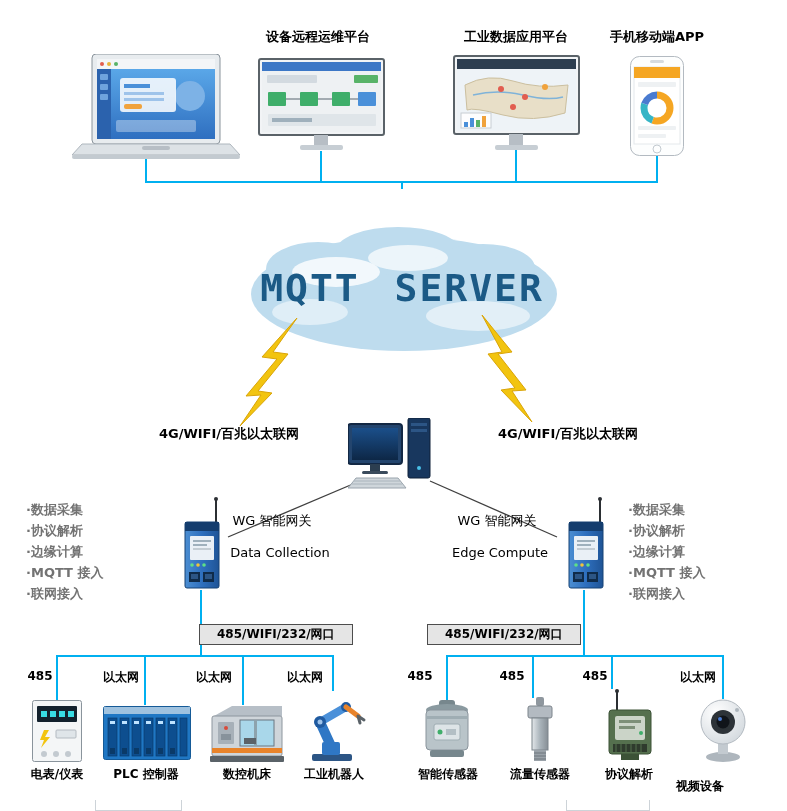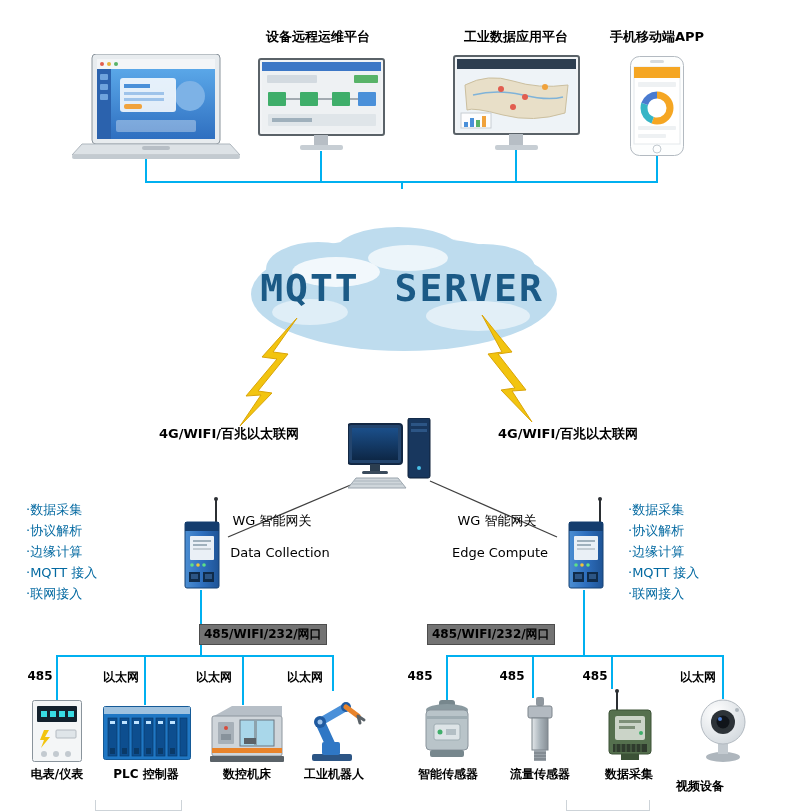--- a/index.html
+++ b/index.html
@@ -4,23 +4,23 @@
 <style>
   * { margin:0; padding:0; box-sizing:border-box; }
   html,body { background:#fff; }
   body { font-family:"DejaVu Sans","Liberation Sans",sans-serif; }
   .canvas { position:relative; width:787px; height:811px; background:#fff; overflow:hidden; }
   .abs { position:absolute; }
   .line { position:absolute; background:var(--line,#00b0f0); }
   .lbl { position:absolute; white-space:nowrap; color:#000; font-size:13px; font-weight:bold; transform:translateX(-50%); }
   .lbl-sm { font-size:12px; }
   .lbl-normal { font-weight:normal; }
-  .feat-list { position:absolute; font-size:13px; font-weight:normal; line-height:21px; color:#0369a1; }
+  .feat-list { position:absolute; font-size:13px; font-weight:bold; line-height:21px; color:#737373; }
   .feat-list span { display:block; white-space:nowrap; }
-  .busbox { position:absolute; font-size:12px; font-weight:bold; color:#000; border:1px solid #4d4d4d; background:#737373; padding:1px 4px; white-space:nowrap; }
+  .busbox { position:absolute; font-size:12px; font-weight:bold; color:#000; border:1px solid #4d4d4d; background:#e5e5e5; padding:1px 17px; white-space:nowrap; }
   .interface-node { position:absolute; left:346px; top:186px; width:112px; height:35px; border-radius:18px;
     display:flex; align-items:center; justify-content:center; color:#fff;
     font-family:"DejaVu Sans Mono","Liberation Mono",monospace; font-weight:bold; font-size:16px; letter-spacing:1px;
     background:linear-gradient(180deg,var(--interface_top,#55c0ea),var(--interface_bottom,#1e8fc9));
     border:1px solid #7fcdec; box-shadow:0 2px 3px rgba(0,0,0,.18); }
   .cloud-title { position:absolute; left:402px; top:266px; transform:translateX(-50%);
     font-family:"DejaVu Sans Mono","Liberation Mono",monospace; font-weight:bold; font-size:38px;
     color:var(--cloud_text,#1b5a86); letter-spacing:2px; word-spacing:10px; white-space:nowrap; }
   .frag { position:absolute; background:#cdd3d8; }
   svg { display:block; }
@@ -421,21 +421,21 @@
       <circle cx="40" cy="12" r="2" fill="#aeb6bd"></circle>
     </svg>
   </div>
 
   <div class="lbl lbl-sm" style="left:57px; top:766px;">电表/仪表</div>
   <div class="lbl lbl-sm" style="left:146px; top:766px;">PLC 控制器</div>
   <div class="lbl lbl-sm" style="left:247px; top:766px;">数控机床</div>
   <div class="lbl lbl-sm" style="left:334px; top:766px;">工业机器人</div>
   <div class="lbl lbl-sm" style="left:448px; top:766px;">智能传感器</div>
   <div class="lbl lbl-sm" style="left:540px; top:766px;">流量传感器</div>
-  <div class="lbl lbl-sm" style="left:629px; top:766px;">数据采集</div>
+  <div class="lbl lbl-sm" style="left:629px; top:766px;">协议解析</div>
   <div class="lbl lbl-sm" style="left:700px; top:766px;margin-top:12px;">视频设备</div>
 
   <div class="frag" style="left:95px; top:800px; width:1px; height:11px;"></div>
   <div class="frag" style="left:181px; top:800px; width:1px; height:11px;"></div>
   <div class="frag" style="left:95px; top:810px; width:87px; height:1px;"></div>
   <div class="frag" style="left:566px; top:800px; width:1px; height:11px;"></div>
   <div class="frag" style="left:649px; top:800px; width:1px; height:11px;"></div>
   <div class="frag" style="left:566px; top:810px; width:84px; height:1px;"></div>
 
 </div>

